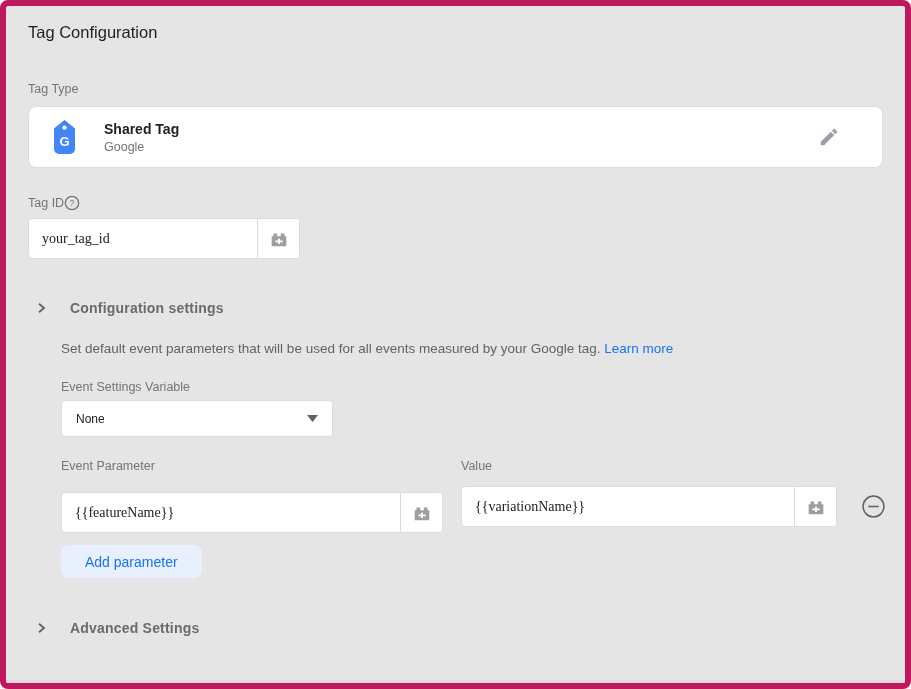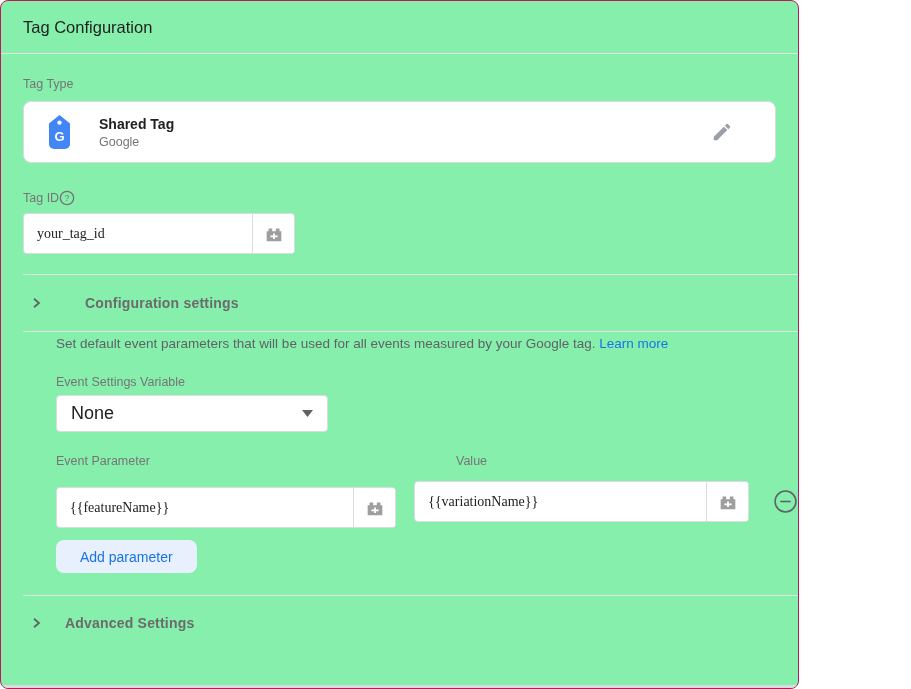--- a/index.html
+++ b/index.html
@@ -1,18 +1,18 @@
 <!DOCTYPE html>
 <html><head>
 <meta charset="utf-8">
 <style>
   html,body { margin:0; padding:0; background:#fff; }
   .panel {
-    width:799px; height:689px; box-sizing:border-box; position:relative;
-    background:#86efac; border:1px solid #be185d; border-radius:8px; overflow:hidden;
+    width:911px; height:689px; box-sizing:border-box; position:relative;
+    background:#e5e5e5; border:6px solid #be185d; border-radius:8px; overflow:hidden;
     font-family:"Liberation Sans","DejaVu Sans",sans-serif; color:#212121; font-size:14px;
   }
   .header { height:53px; display:flex; align-items:center; padding:0 22px; box-sizing:border-box; border-bottom:1px solid #e3e3e3; }
   .title { font-size:16.5px; color:#1f1f1f; }
   .content { padding-left:22px; }
   .field-label { font-size:12.5px; color:#757575; }
   .tag-type-label { display:block; margin-top:23px; }
 
   .tag-card { margin:10px 22px 0 0; height:62px; border:1px solid #dadce0; border-radius:8px;
     display:flex; align-items:center; box-sizing:border-box; cursor:pointer; background:#fff; }
@@ -30,33 +30,33 @@
   .text-input { flex:1; min-width:0; border:none; outline:none; padding:0 13px; font-size:14px;
     color:#212121; font-family:Liberation Serif, serif; background:transparent; }
   .var-btn { width:42px; border:none; border-left:1px solid #dadce0; background:#fff;
     display:flex; align-items:center; justify-content:center; cursor:pointer; flex:none; }
 
   .divider { border:none; border-top:1px solid #e3e3e3; margin:0; }
   .d1 { margin-top:20px; }
   .d3 { margin-top:22px; }
 
   .collapse-row { display:flex; align-items:center; cursor:pointer; }
-  .row-config { height:56px;gap:20px; }
+  .row-config { height:56px; }
   .row-shared { height:48px; }
   .row-advanced { height:53px; }
   .chev { margin-left:6px; width:14px; display:flex; justify-content:center; }
   .collapse-label { margin-left:22px; font-size:14px; font-weight:bold; color:#6b6b6b; letter-spacing:0.2px; }
 
   .shared-body { margin-left:33px; }
   .desc { margin-top:4px; font-size:13.5px; color:#5f6368; }
   .desc a { color:#1a73e8; text-decoration:none; cursor:pointer; }
   .esv-label { display:block; margin-top:24px; }
   .dropdown { margin-top:6px; width:272px; height:37px; border:1px solid #dadce0; border-radius:4px;
     display:flex; align-items:center; padding:0 14px; box-sizing:border-box; cursor:pointer; background:#fff; }
-  .dropdown-value { font-size:18px; color:#212121;text-align:center; }
+  .dropdown-value { font-size:12px; color:#212121;text-align:center; }
   .dropdown-arrow { margin-left:auto; display:flex; }
 
   .param-labels { display:flex; margin-top:22px; }
   .param-labels .col1 { width:400px; }
   .param-row { display:flex; align-items:center; margin-top:7px; }
   .pg1 { width:382px; margin-top:12px; }
   .pg2 { width:376px; margin-top:0; margin-left:18px; }
   .remove-btn { margin-left:24px; background:none; border:none; padding:0; display:flex; cursor:pointer; }
 
   .add-btn { margin-top:12px; height:33px; padding:0 24px; border:none; border-radius:8px;

